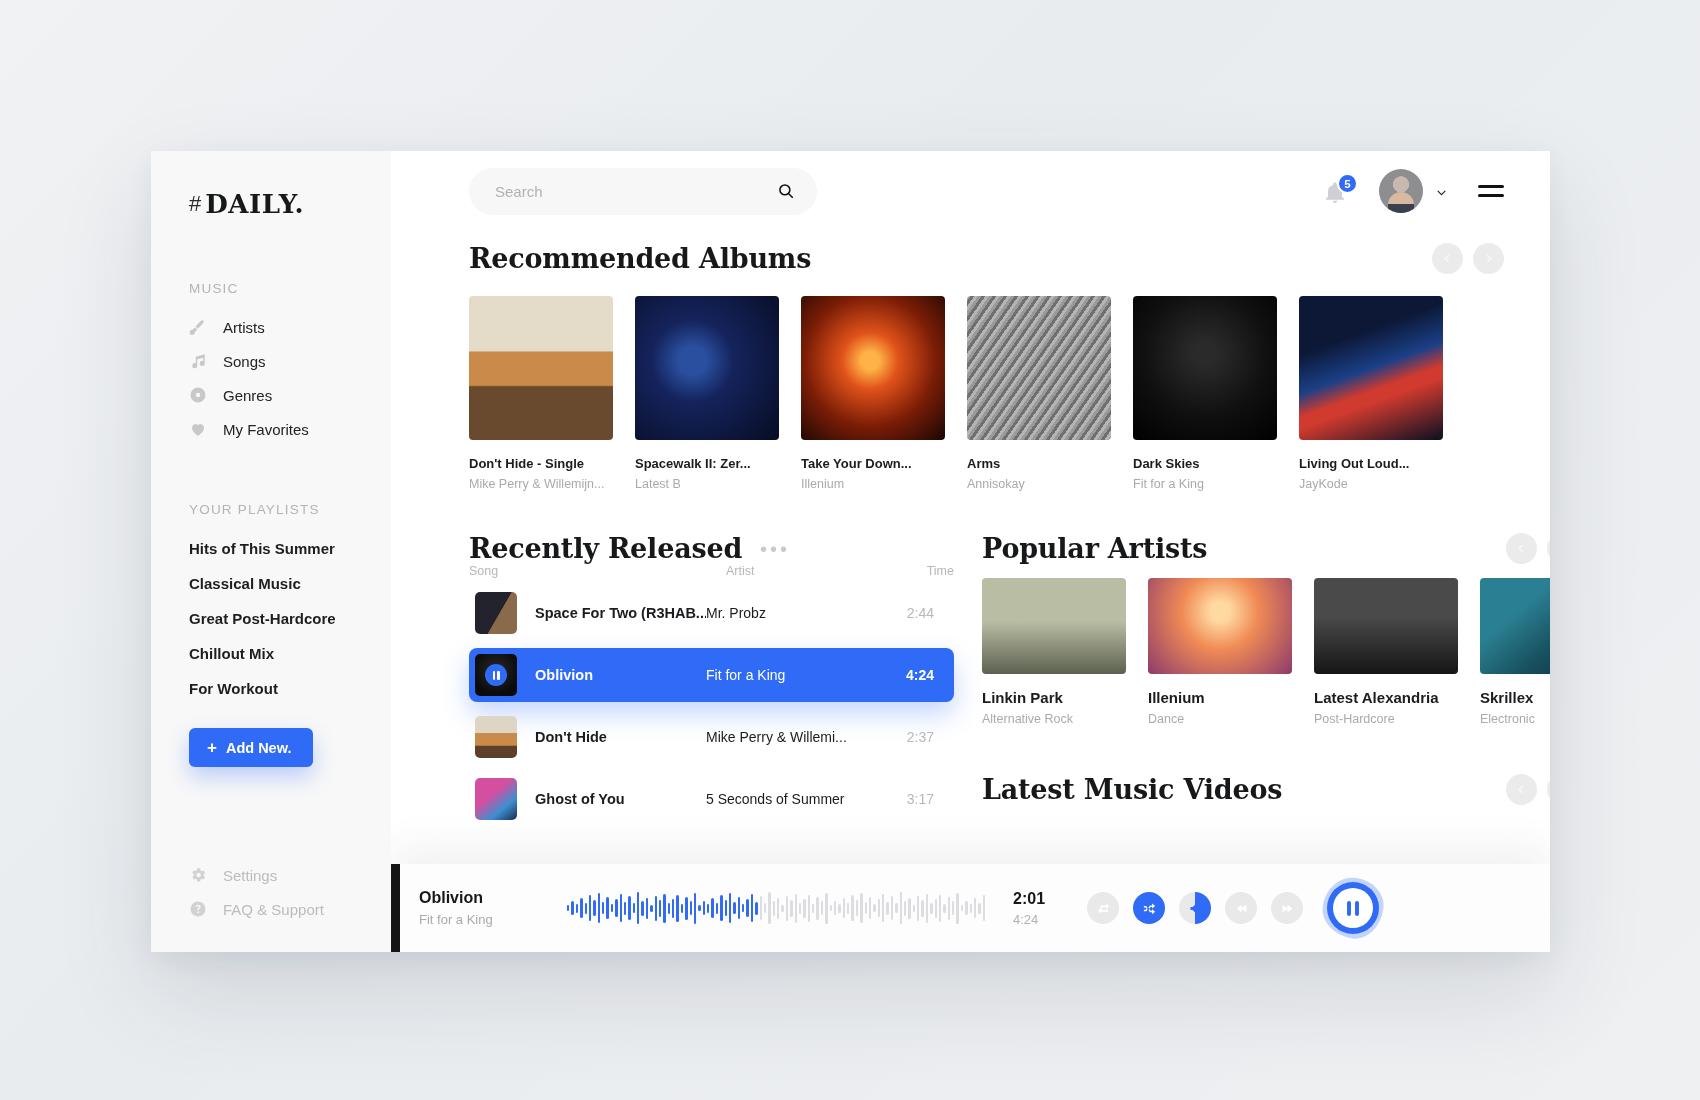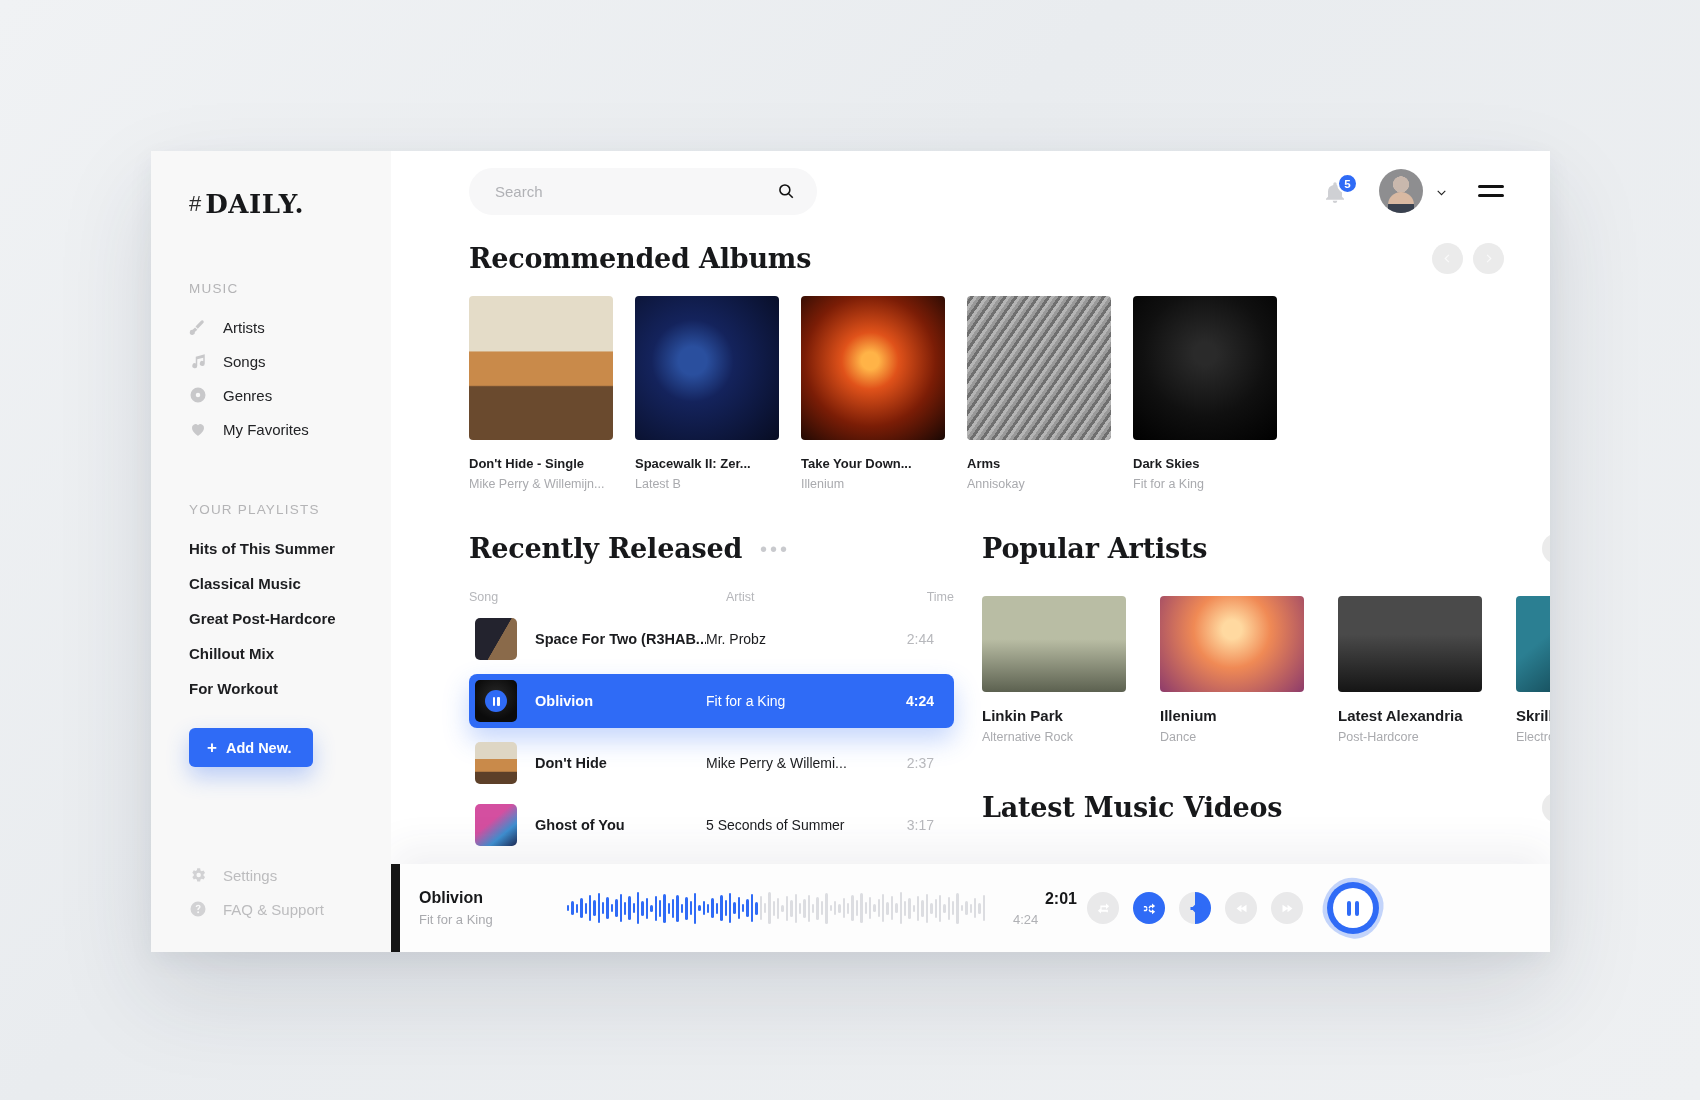--- a/index.html
+++ b/index.html
@@ -169,21 +169,21 @@
     margin-top: 16px; font-size: 13px; font-weight: 700; color: #1b1c1f;
     white-space: nowrap; overflow: hidden;
   }
   .album-artist { margin-top: 6px; font-size: 12.5px; color: #a9aaae; white-space: nowrap; overflow: hidden; }
 
   
   .cols { display: flex; margin-top: 42px; }
   .col-left { width: 485px; flex: 0 0 485px; }
   .col-right { flex: 1; padding-left: 28px; }
 
-  .tbl-head { display: flex; margin-top: 26px; font-size: 12.5px; color: #b6b7bb; }
+  .tbl-head { display: flex; font-size: 12.5px; color: #b6b7bb; }
   .tbl-head .c-song { flex: 1; }
   .tbl-head .c-artist { width: 170px; }
   .tbl-head .c-time { width: 58px; text-align: right; }
 
   .track {
     display: flex; align-items: center;
     height: 54px; margin-top: 8px; border-radius: 8px;
     padding: 0 20px 0 6px; cursor: pointer;
   }
   .track.active { background: #2f6bf6; box-shadow: 0 12px 26px rgba(47,107,246,.28); }
@@ -197,21 +197,21 @@
   .track.active .t-name, .track.active .t-artist { color: #fff; }
   .track.active .t-time { color: #fff; font-weight: 700; }
   .play-badge {
     position: absolute; left: 50%; top: 50%; transform: translate(-50%,-50%);
     width: 22px; height: 22px; border-radius: 50%; background: #2f6bf6;
     display: flex; align-items: center; justify-content: center; gap: 2px;
   }
   .play-badge i { display:block; width: 2.5px; height: 9px; background: #fff; border-radius: 1px; }
 
   
-  .artist-row { display: flex; gap: 34px; margin-top: 32px; }
+  .artist-row { display: flex; gap: 22px; margin-top: 14px; }
   .artist-card { width: 144px; flex: 0 0 144px; cursor:pointer; }
   .artist-cover { width: 144px; height: 96px; border-radius: 4px; overflow: hidden; position: relative; }
   .artist-name { margin-top: 15px; font-size: 15px; font-weight: 700; color: #1b1c1f; white-space:nowrap; overflow:hidden;}
   .artist-genre { margin-top: 6px; font-size: 12.5px; color: #a9aaae; white-space:nowrap; overflow:hidden;}
 
   
   #player {
     position: absolute; left: 0; bottom: 0; width: 100%; height: 88px;
     background: #fdfdfd;
     box-shadow: 0 -16px 40px rgba(50,60,80,.07);
@@ -227,21 +227,21 @@
   }
   .pl-meta { padding-left: 28px; width: 170px; }
   .pl-title { font-size: 16px; font-weight: 700; color: #17181a; }
   .pl-artist { margin-top: 5px; font-size: 13px; color: #a9aaae; }
 
   .wave { flex: 1; display: flex; align-items: center; gap: 2px; height: 44px; padding: 0 6px; max-width: 430px; }
   .wave i { display: block; width: 2.6px; border-radius: 2px; background: #dcdde1; }
   .wave i.on { background: #2f6bf6; }
 
   .pl-times { width: 86px; padding-left: 22px; }
-  .pl-cur { font-size: 16px; font-weight: 700; color: #17181a; text-align: right; }
+  .pl-cur { font-size: 16px; font-weight: 700; color: #17181a; }
   .pl-dur { margin-top: 4px; font-size: 13px; color: #b0b1b5; }
 
   .ctrls { display: flex; align-items: center; gap: 14px; padding-left: 10px; }
   .cbtn {
     width: 32px; height: 32px; border-radius: 50%; border: none; cursor: pointer;
     background: #e9e9ea; display: flex; align-items: center; justify-content: center;
   }
   .cbtn svg { width: 15px; height: 15px; fill: #fff; }
   .cbtn.blue { background: #2f6bf6; }
   .cbtn.half { background: linear-gradient(90deg, #e9e9ea 0 50%, #2f6bf6 50% 100%); }
@@ -442,20 +442,27 @@
         </div>
 
         <div class="album-card">
           <div class="album-cover">
             <div class="cv" style="background:radial-gradient(circle at 50% 40%,#2a2a2a 0 10%,#101010 55%,#000 100%)"></div>
           </div>
           <div class="album-title">Dark Skies</div>
           <div class="album-artist">Fit for a King</div>
         </div>
 
+        <div class="album-card">
+          <div class="album-cover">
+            <div class="cv" style="background:linear-gradient(160deg,#0c1836 0 30%,#1b3f86 50%,#d13a2e 62% 68%,#0a1022 100%)"></div>
+          </div>
+          <div class="album-title">Living Out Loud...</div>
+          <div class="album-artist">JayKode</div>
+        </div>
 
       </div>
 
       <div class="cols">
 
         <section class="col-left">
           <div class="sec-head">
             <h2 class="sec-title">Recently Released</h2>
             <span class="dots">•••</span>
           </div>

